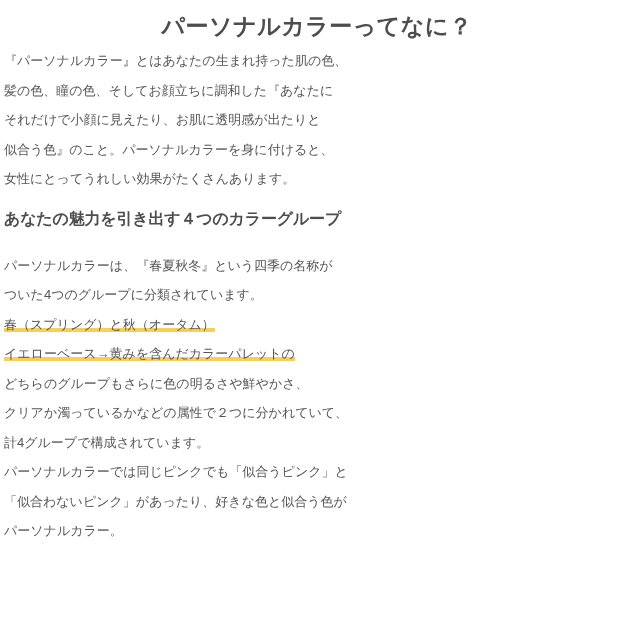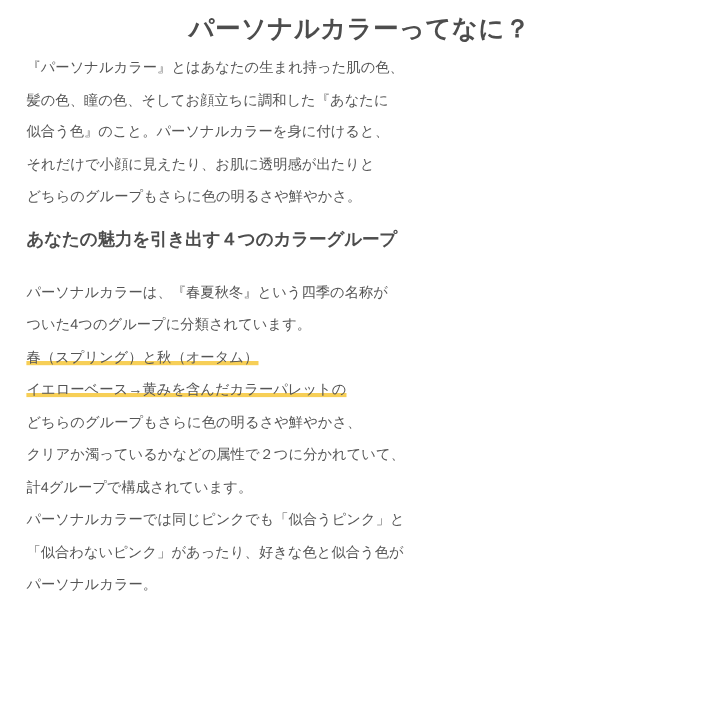--- a/index.html
+++ b/index.html
@@ -11,21 +11,21 @@
     height: 640px;
     background: #ffffff;
     font-family: "Liberation Sans", "DejaVu Sans", sans-serif;
     color: #4a4a4a;
     overflow: hidden;
   }
   .page {
     width: 640px;
     height: 640px;
     box-sizing: border-box;
-    padding: 8px 10px 0 24px;
+    padding: 8px 10px 0 4px;
     position: relative;
   }
   .title {
     font-size: 23px;
     line-height: 32px;
     text-align: center;
     color: #4d4d4d;
     letter-spacing: 0.5px;
     margin: 2px 0 4px 0;
     white-space: nowrap;
@@ -60,23 +60,23 @@
 </head>
 <body>
 
 <div class="page">
 
   <h1 class="title">パーソナルカラーってなに？</h1>
 
   <div class="para">
     <span class="ln">『パーソナルカラー』とはあなたの生まれ持った肌の色、</span>
     <span class="ln">髪の色、瞳の色、そしてお顔立ちに調和した『あなたに</span>
+    <span class="ln">それだけで小顔に見えたり、お肌に透明感が出たりと</span>
     <span class="ln">似合う色』のこと。パーソナルカラーを身に付けると、</span>
-    <span class="ln">それだけで小顔に見えたり、お肌に透明感が出たりと</span>
-    <span class="ln">どちらのグループもさらに色の明るさや鮮やかさ。</span>
+    <span class="ln">女性にとってうれしい効果がたくさんあります。</span>
   </div>
 
   <h2 class="heading">あなたの魅力を引き出す４つのカラーグループ</h2>
 
   <div class="para">
     <span class="ln">パーソナルカラーは、『春夏秋冬』という四季の名称が</span>
     <span class="ln">ついた4つのグループに分類されています。</span>
   </div>
 
   <div class="para">

